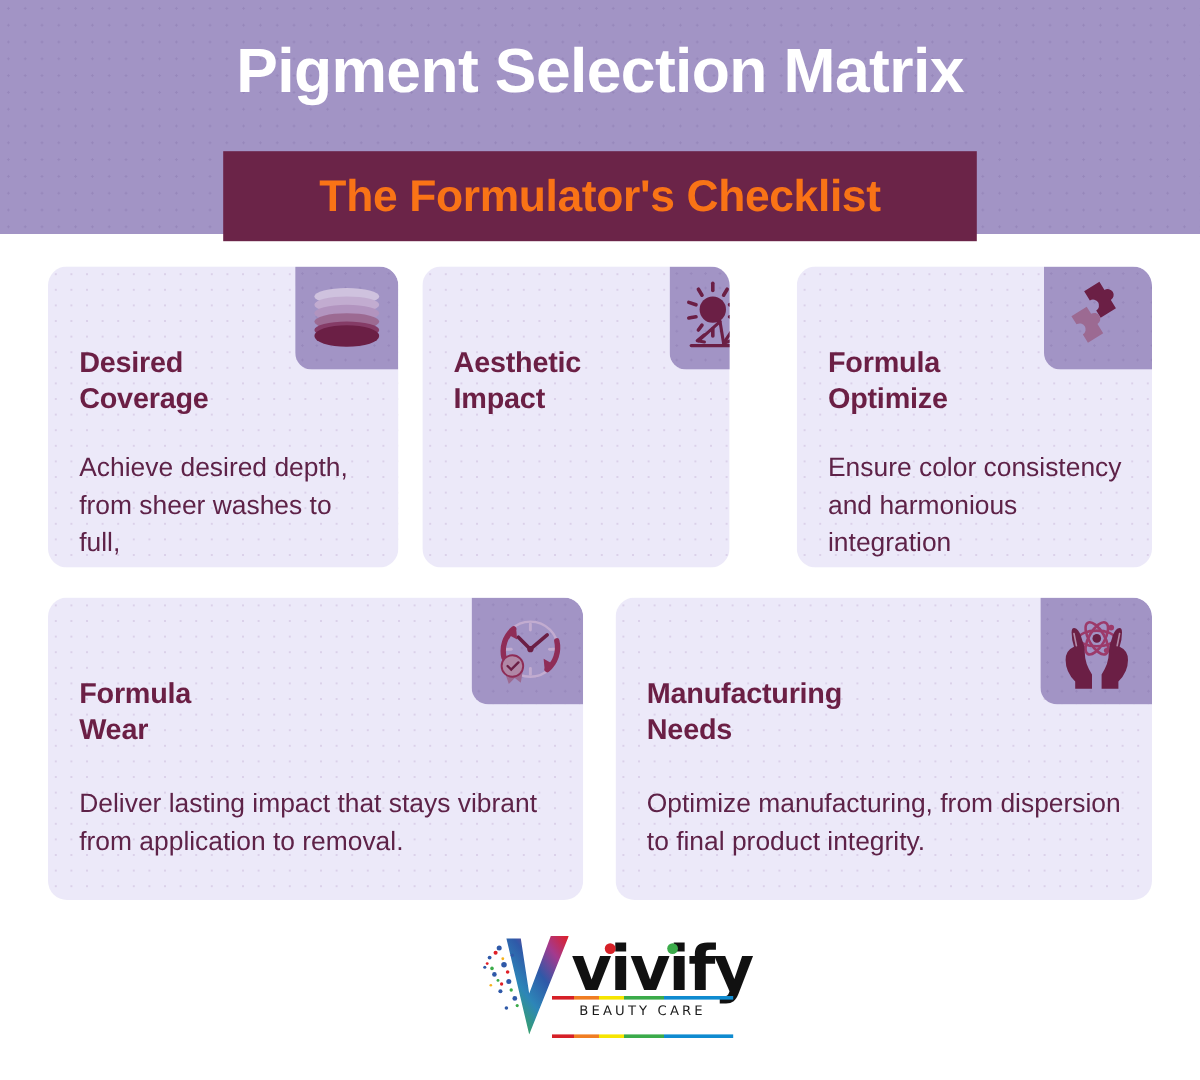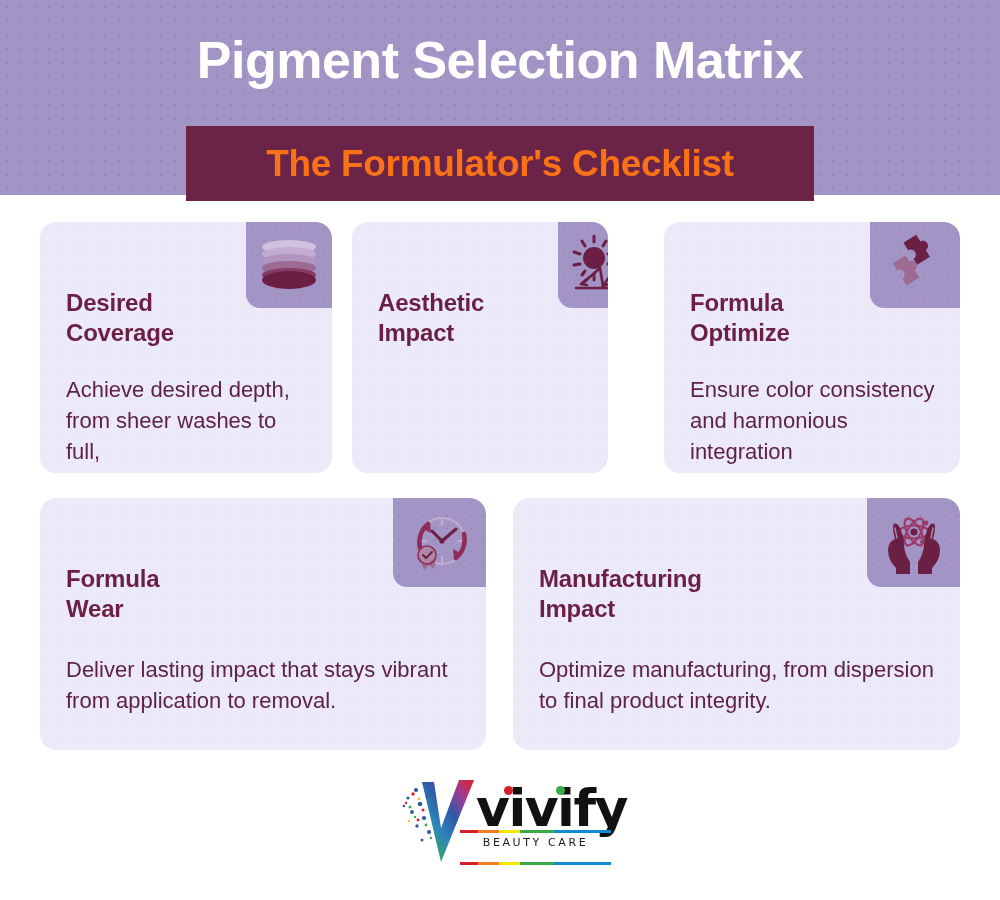--- a/index.html
+++ b/index.html
@@ -237,21 +237,21 @@
       <circle cx="42" cy="32" r="2.1" fill="#9c3a6a"></circle>
       <path d="M22 24 q-2 -8 -5 -10 q-4 -2 -4 3 q0 6 2 12 q-7 3 -7 11 q0 10 8 18 l0 6 l14 0 l0 -12 q-6 -9 -6 -18 q0 -6 -2 -10 z" fill="#6b1f45"></path>
       <path d="M46 24 q2 -8 5 -10 q4 -2 4 3 q0 6 -2 12 q7 3 7 11 q0 10 -8 18 l0 6 l-14 0 l0 -12 q6 -9 6 -18 q0 -6 2 -10 z" fill="#6b1f45"></path>
       <g stroke="#b087a6" stroke-width="1.4" stroke-linecap="round">
         <line x1="15" y1="18" x2="17" y2="28"></line>
         <line x1="53" y1="18" x2="51" y2="28"></line>
       </g>
     </svg>
   </div>
   <div class="card-heading" style="left:26px; top:66px; width:300px;">Manufacturing
-Impact</div>
+Needs</div>
   <div class="card-body" style="left:26px; top:156px; width:420px;">Optimize manufacturing, from dispersion
 to final product integrity.</div>
 </div>
 
 <div class="logo">
   <div class="logo-v">
     <svg width="78" height="86" viewBox="0 0 78 86">
       <defs>
         <linearGradient id="vg" x1="1" y1="0" x2="0.15" y2="1">
           <stop offset="0%" stop-color="#e01f26"></stop>

